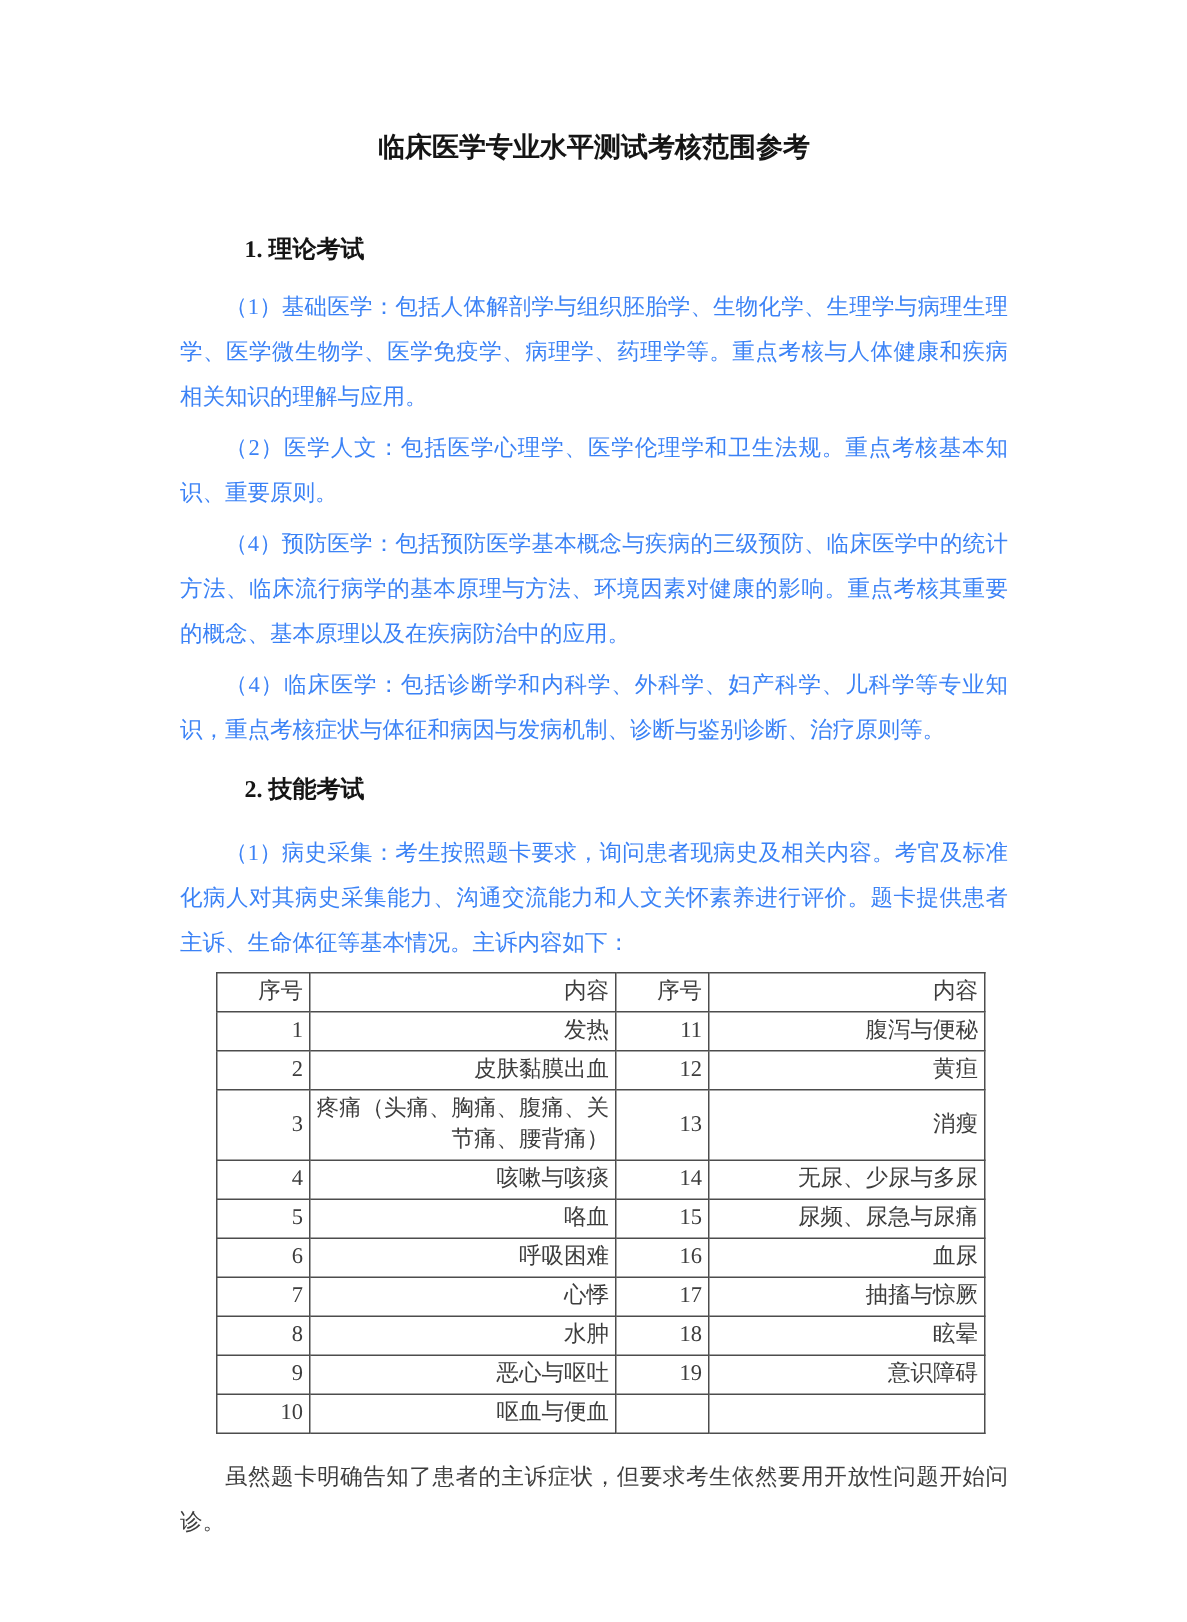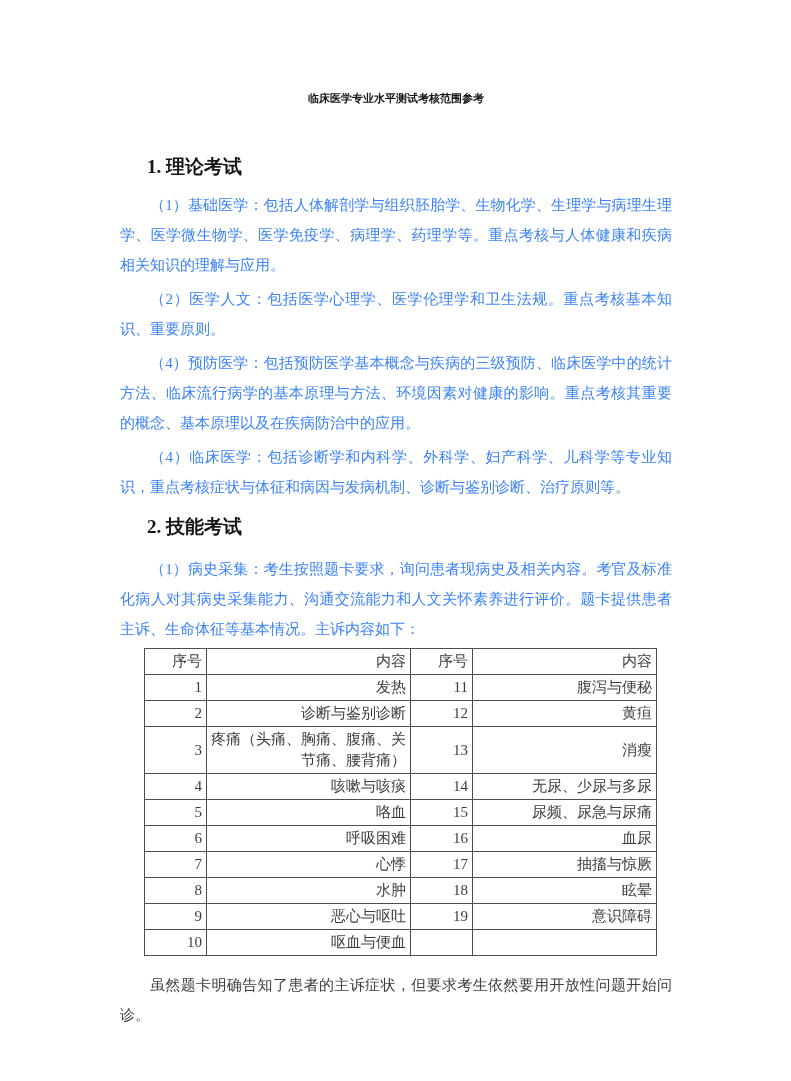--- a/index.html
+++ b/index.html
@@ -14,32 +14,32 @@
     background: #ffffff;
     box-sizing: border-box;
     padding: 86px 119px 0 120px;
     font-family: "Liberation Serif", "DejaVu Serif", serif;
     color: #3d3d3d;
     font-size: 15px;
     overflow: hidden;
   }
   .doc-title {
     text-align: center;
-    font-size: 11px;
+    font-size: 18px;
     font-weight: bold;
     color: #151515;
     line-height: 24px;
     margin: 0;
   }
   .section-heading {
-    font-size: 19px;
+    font-size: 16px;
     font-weight: bold;
     color: #151515;
     line-height: 22px;
-    margin: 0;
+    margin: 16px;
     padding-left: 27px;
   }
   .heading-theory { margin-top: 46px; margin-bottom: 12px; }
   .heading-skills { margin-top: 14px; margin-bottom: 16px; }
   .para {
     margin: 0 0 4px 0;
     line-height: 30px;
     text-indent: 2em;
     text-align: justify;
     color: #3b82f6;
@@ -104,21 +104,21 @@
         <th>内容</th>
       </tr>
       <tr>
         <td>1</td>
         <td>发热</td>
         <td>11</td>
         <td>腹泻与便秘</td>
       </tr>
       <tr>
         <td>2</td>
-        <td>诊断与鉴别诊断</td>
+        <td>皮肤黏膜出血</td>
         <td>12</td>
         <td>黄疸</td>
       </tr>
       <tr>
         <td>3</td>
         <td>疼痛（头痛、胸痛、腹痛、关节痛、腰背痛）</td>
         <td>13</td>
         <td>消瘦</td>
       </tr>
       <tr>

